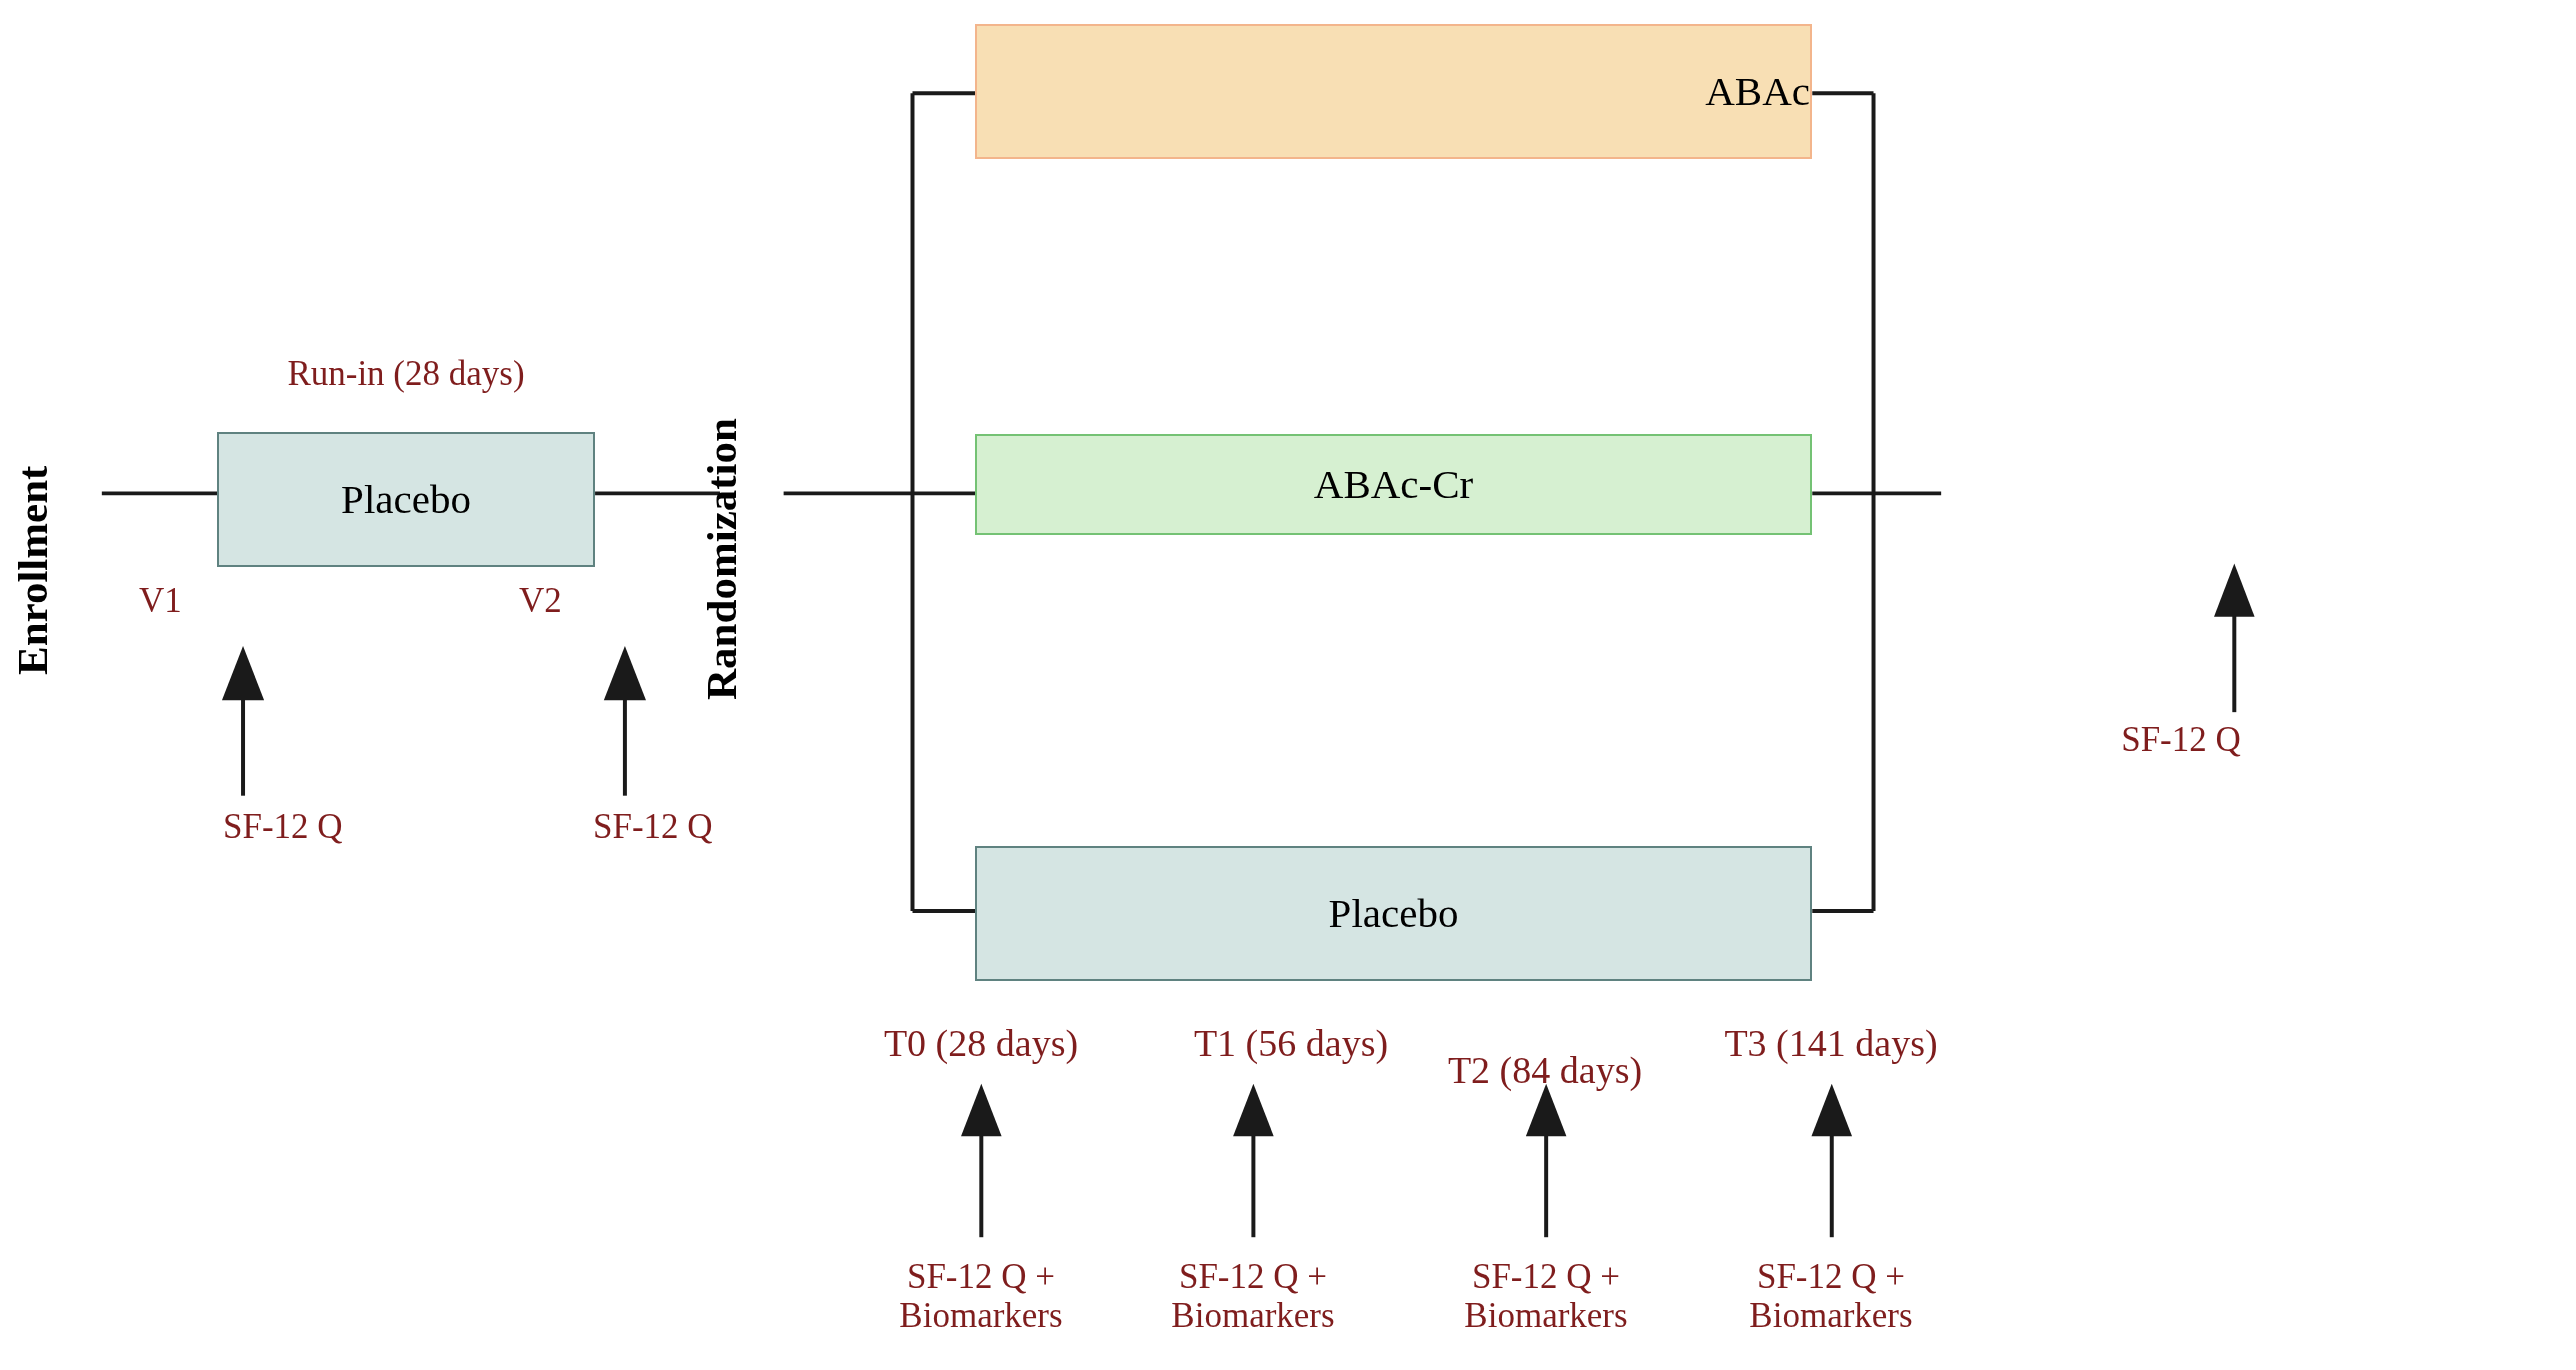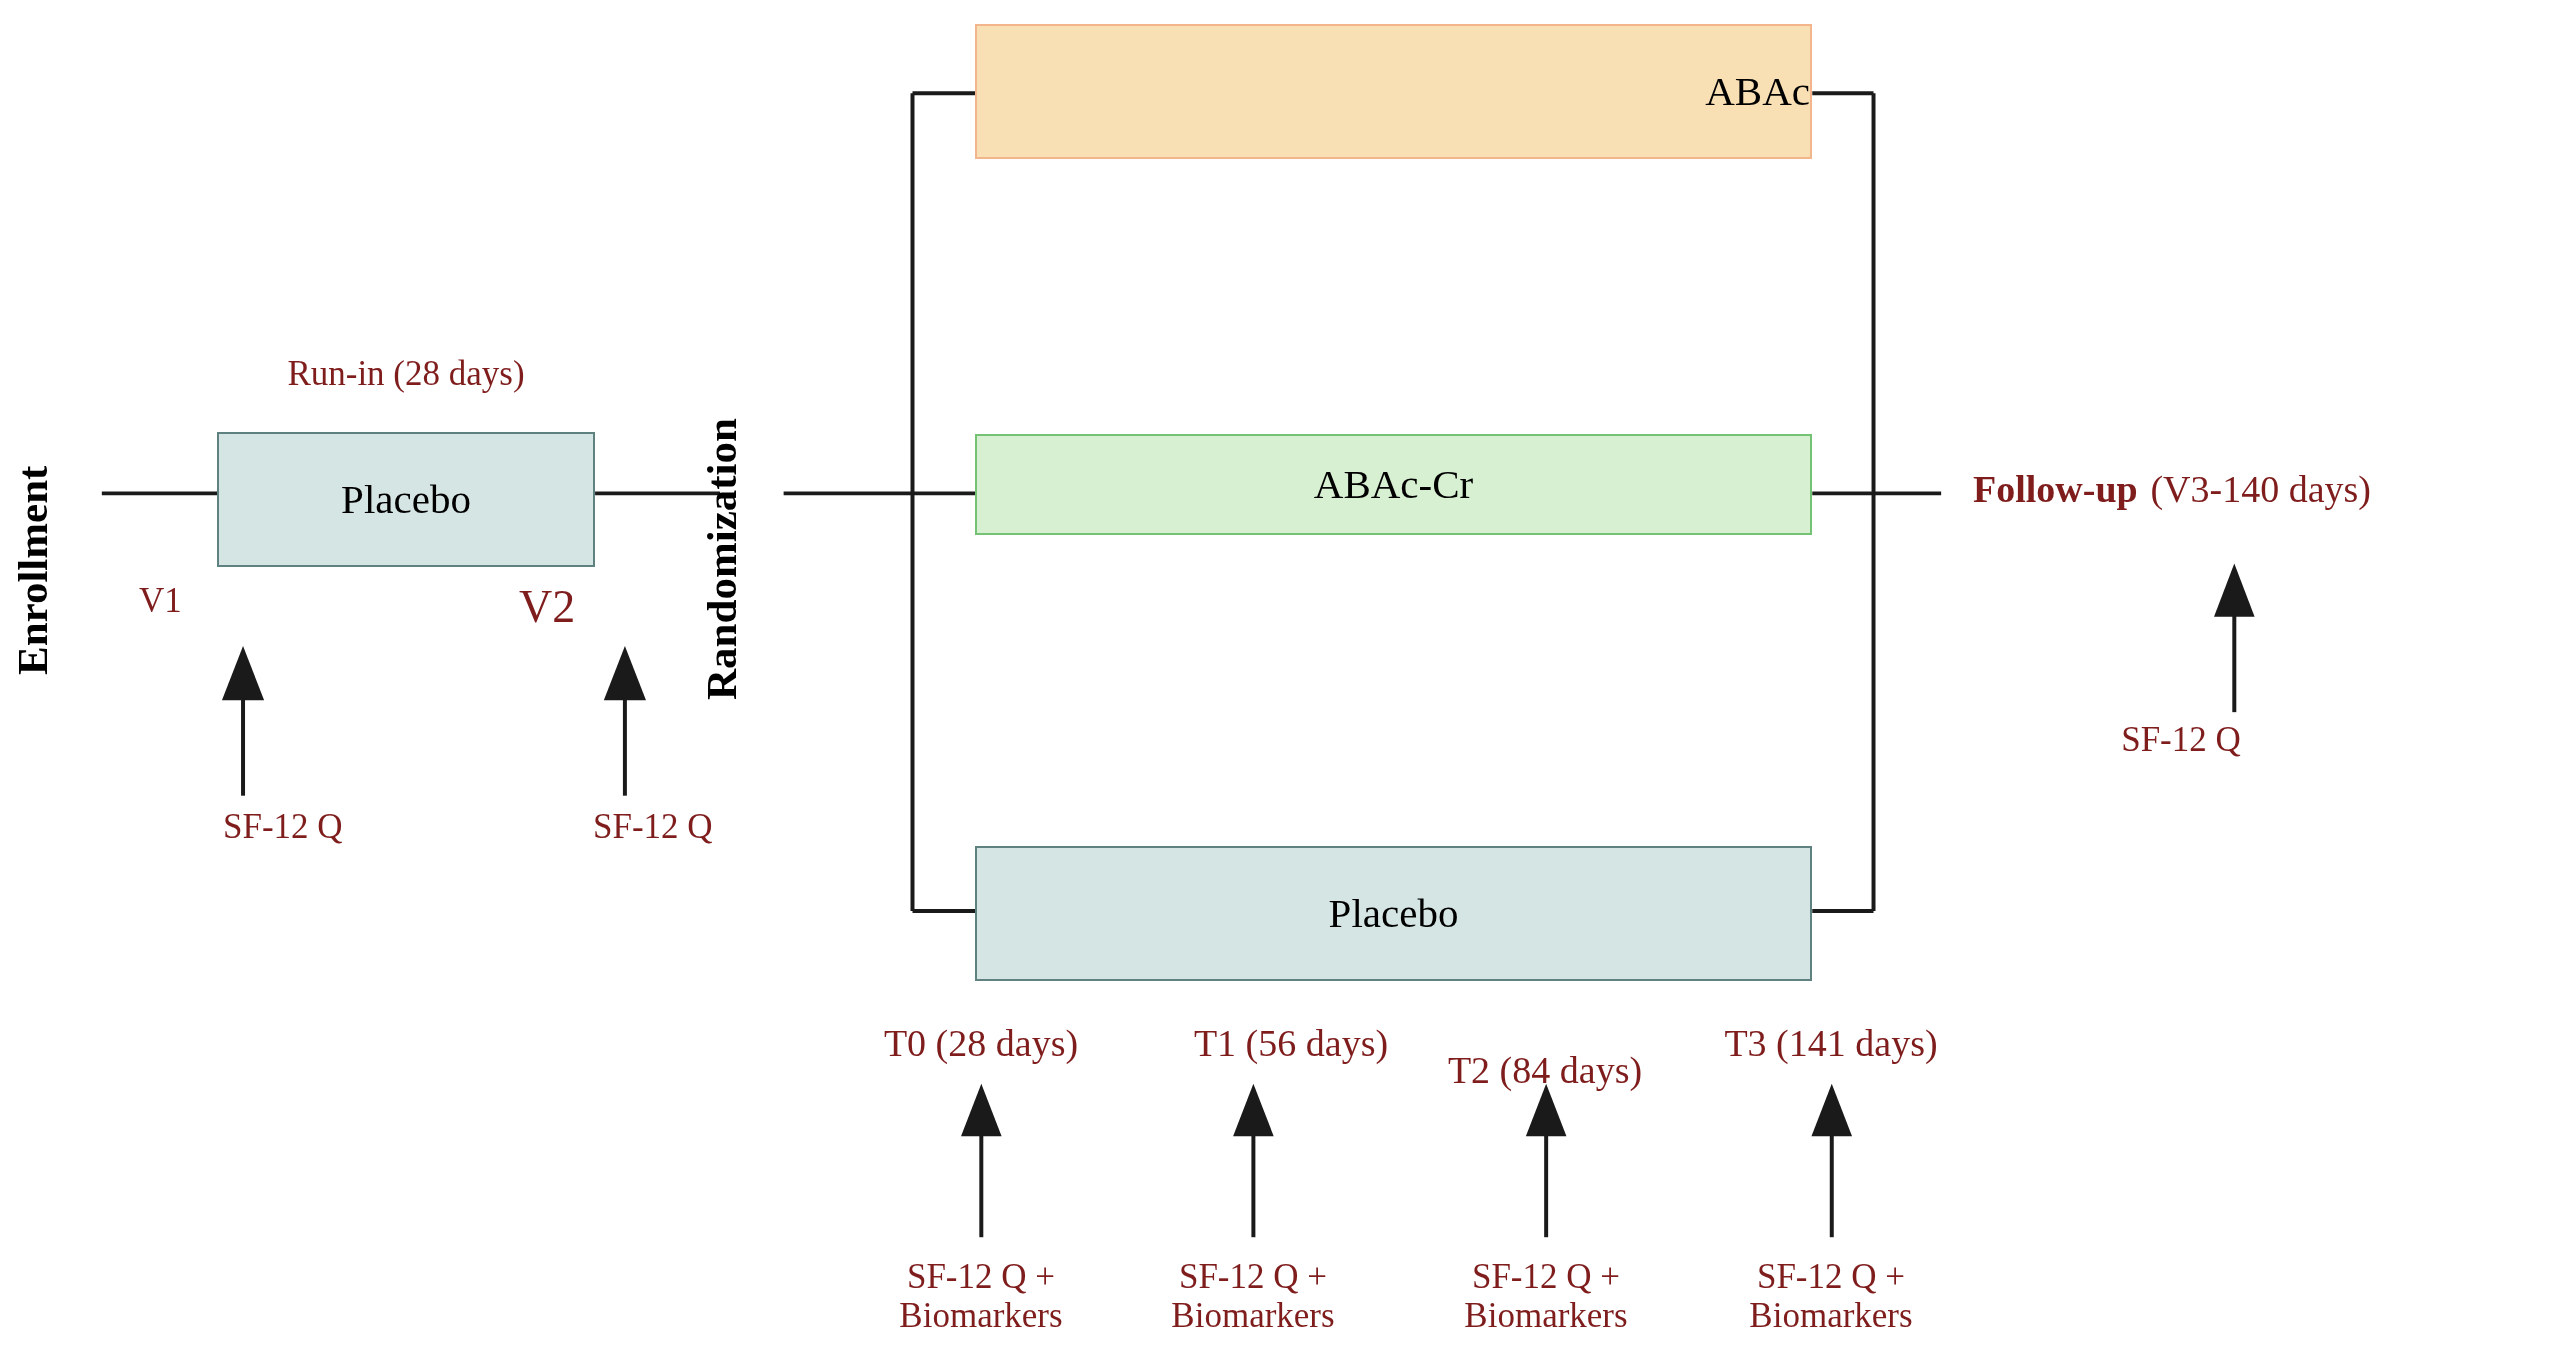--- a/index.html
+++ b/index.html
@@ -74,21 +74,21 @@
     font-size: 41px;
   }
   #box-placebo2 {
     left: 975px; top: 846px; width: 837px; height: 135px;
     background: #D5E5E3; border: 2.4px solid #5F8280;
     font-size: 41px;
   }
 
   #lbl-runin { left: 406px; top: 354px; font-size: 35px; }
   #lbl-v1 { left: 139px; top: 581px; font-size: 35px; }
-  #lbl-v2 { left: 519px; top: 581px; font-size: 46px; }
+  #lbl-v2 { left: 519px; top: 581px; font-size: 35px; }
   #lbl-sfq-v1 { left: 223px; top: 807px; font-size: 35px; }
   #lbl-sfq-v2 { left: 593px; top: 807px; font-size: 35px; }
 
   #phase-enrollment {
     left: 11px; top: 675px;
     font-size: 43px;
     transform: rotate(-90deg);
   }
   #phase-random {
     left: 700px; top: 700px;
@@ -215,20 +215,17 @@
   <div class="lbl ctr two tp-note" style="left:1546px;">
     <div>SF-12 Q +</div>
     <div>Biomarkers</div>
   </div>
 
   <div class="lbl ctr two tp-note" style="left:1831px;">
     <div>SF-12 Q +</div>
     <div>Biomarkers</div>
   </div>
 
-  <div class="lbl" id="lbl-followup">
-    <b>Follow-up</b><span style="display:inline-block;width:12.7px"></span><span>(V3-140 days)</span>
-  </div>
 
   <div class="lbl ctr" id="lbl-sfq-fu">SF-12 Q</div>
 
 </div>
 
 
 </body></html>

